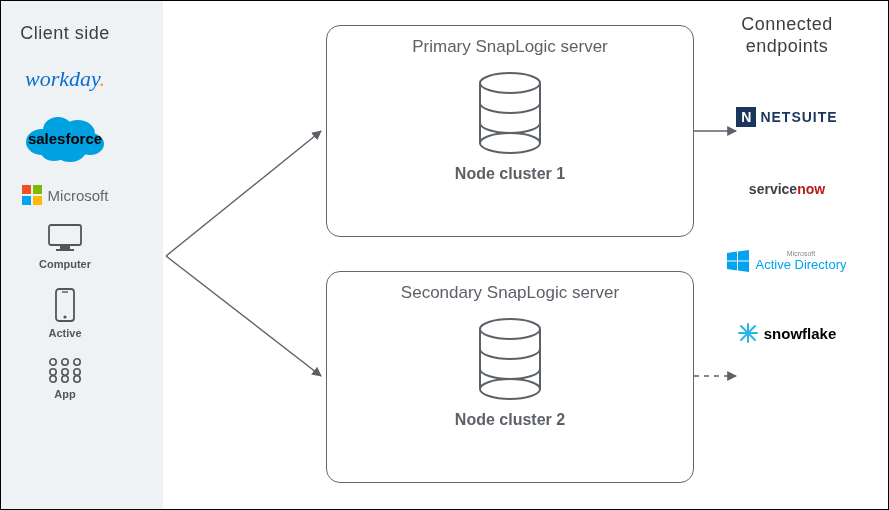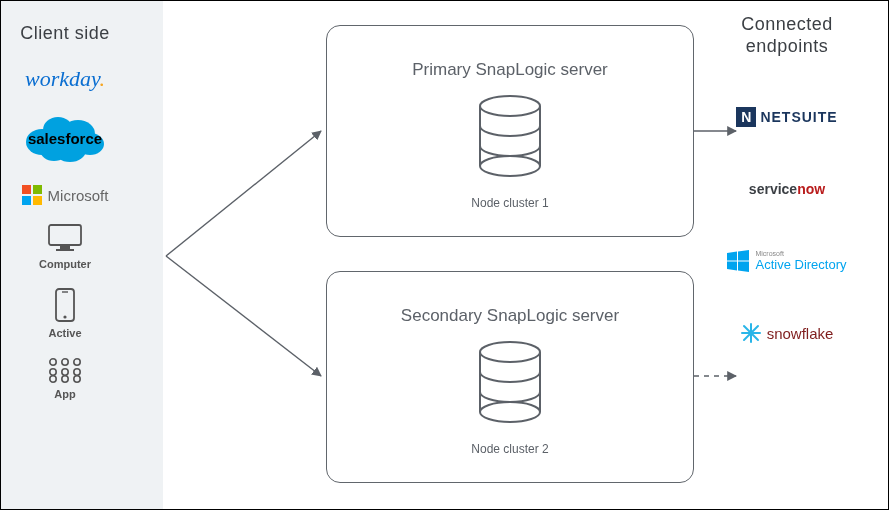--- a/index.html
+++ b/index.html
@@ -33,31 +33,31 @@
   .right-col{position:absolute;right:16px;top:12px;width:170px;text-align:center}
   .right-items{margin-top:24px}
   .right-item{height:72px;display:flex;align-items:center;justify-content:center}
   .netsuite{font-weight:700;font-size:14px;color:#1b365d;letter-spacing:1px}
   .ns-box{display:inline-block;width:20px;height:20px;background:#1b365d;color:#fff;font-weight:700;font-size:14px;line-height:20px;margin-right:4px}
   .snow-label{font-weight:600;font-size:14px;color:#3b3f44}
   .snow-label .n{color:#b91c1c}
   .ad{color:#00a4ef;font-size:13px;font-weight:500}
   .ad .tiny{font-size:7px;display:block;color:#888;line-height:6px}
   .redshift{font-weight:600;font-size:15px;color:#222}
-  .sflake{color:#7f1d1d;font-size:15px;font-weight:400}
+  .sflake{color:#000000;font-size:15px;font-weight:700}
 
   .server-box{
     position:absolute;left:325px;width:366px;height:210px;
     border:1.5px solid #61666c;border-radius:14px;
     text-align:center;
   }
   .server-top{top:24px}
   .server-bottom{top:270px}
-  .server-title{margin-top:34px;font-size:17px;color:#5c6168;font-weight:500}
-  .cluster-label{font-size:12px;color:#5c6168;font-weight:400;margin-top:10px}
+  .server-title{margin-top:11px;font-size:17px;color:#5c6168;font-weight:500}
+  .cluster-label{font-size:16px;color:#5c6168;font-weight:700;margin-top:2px}
   .db-svg{margin-top:14px}
 
   svg.arrows{position:absolute;left:0;top:0;pointer-events:none}
 </style>
 </head>
 <body>
 
 <div class="bg-left"></div>
 
 <div class="left-col">
@@ -180,21 +180,21 @@
 
     <div class="right-item" style="gap:6px">
       <svg width="22" height="22" viewBox="0 0 22 22">
         <g fill="#00a4ef">
           <polygon points="0,3 10,1.6 10,10.5 0,10.5"></polygon>
           <polygon points="11,1.4 22,0 22,10.5 11,10.5"></polygon>
           <polygon points="0,11.5 10,11.5 10,20.4 0,19"></polygon>
           <polygon points="11,11.5 22,11.5 22,22 11,20.6"></polygon>
         </g>
       </svg>
-      <span class="ad" style="text-align:left">
+      <span class="ad" style="text-align:center">
         <span class="tiny">Microsoft</span>
         <span>Active Directory</span>
       </span>
     </div>
 
 
     <div class="right-item" style="gap:6px">
       <svg width="20" height="20" viewBox="0 0 20 20">
         <g stroke="#29b5e8" stroke-width="2" stroke-linecap="round">
           <line x1="10" y1="1" x2="10" y2="19"></line>

